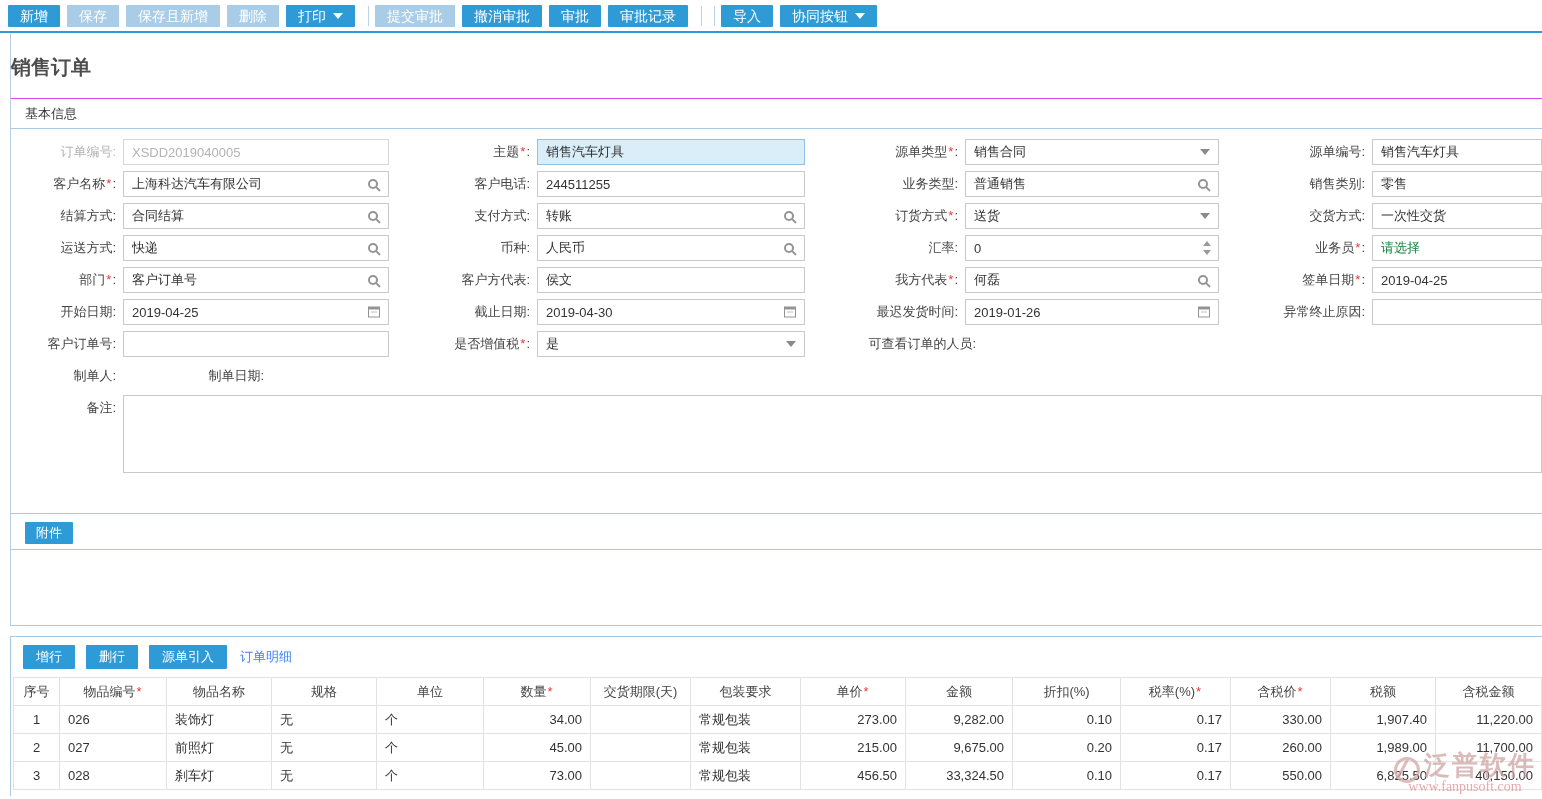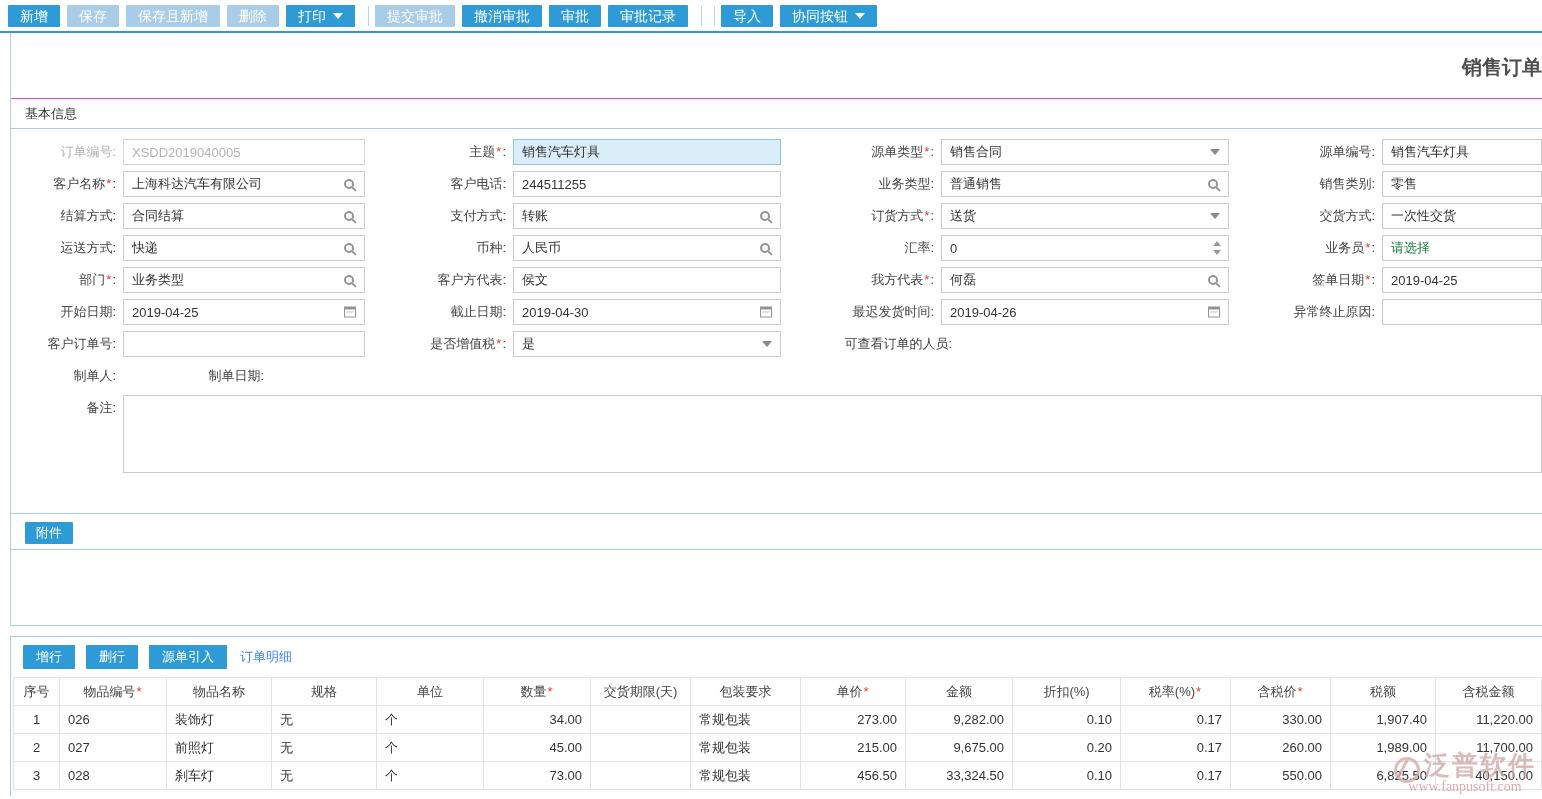--- a/index.html
+++ b/index.html
@@ -27,21 +27,21 @@
   .tb-btn.light { background:#a9cde6; }
   .caret {
     width:0; height:0; margin-left:7px;
     border-left:5px solid transparent; border-right:5px solid transparent;
     border-top:6px solid #fff;
   }
   .tb-sep { width:1px; height:20px; background:#b9d4e8; margin:0 6px; }
   
   .sheet { margin-left:10px; border-left:1px solid #b7cfe4; }
   .page-title {
-    text-align:right; font-size:20px; font-weight:bold; color:#4d4d4d;
+    text-align:left; font-size:20px; font-weight:bold; color:#4d4d4d;
     padding:21px 0 17px 0;
   }
   .panel-basic { border-top:1px solid #d946ef; border-bottom:1px solid #aac9e3; }
   .panel-hd {
     height:30px; line-height:30px; padding-left:14px;
     border-bottom:1px solid #aac9e3; font-size:13px; color:#333;
   }
   .form { padding:10px 0 34px 0; }
   .form-row { display:flex; align-items:flex-start; margin-bottom:6px; }
   .f-label {
@@ -51,21 +51,21 @@
   .f-label.dis { color:#b3b3b3; }
   .req { color:#e03a3a; margin:0 1px; }
   .l1 { width:112px; } .l2 { width:148px; } .l3 { width:160px; } .l4 { width:153px; }
   .l3w { width:178px; }
   .f-input {
     height:26px; border:1px solid #c9c9c9; background:#fff;
     display:flex; align-items:center; padding:0 8px; position:relative;
     font-size:13px; color:#333; overflow:hidden; flex-shrink:0;
   }
   .f-input.has-ic { padding-right:26px; }
-  .i1 { width:242px; } .i2 { width:268px; } .i3 { width:288px; }
+  .i1 { width:266px; } .i2 { width:268px; } .i3 { width:254px; }
   .i4 { flex:1; min-width:0; }
   .i3w { flex:1; min-width:0; }
   .itext { flex:1; min-width:0; height:78px; align-items:flex-start; padding-top:4px; }
   .f-input .val { white-space:nowrap; overflow:hidden; }
   .f-input.disabled { border-color:#d6d6d6; }
   .f-input.disabled .val { color:#b3b3b3; }
   .f-input.placeholder .val { color:#15803d; }
   .f-input.focused { background:#d9eef9; border-color:#8fc3e6; }
   
   .ic { position:absolute; right:8px; top:50%; transform:translateY(-50%); }
@@ -265,21 +265,21 @@
             </span>
           </div>
           <label class="f-label l4">业务员<span class="req">*</span>:</label>
           <div class="f-input i4 placeholder">
             <span class="val">请选择</span>
           </div>
         </div>
         <div class="form-row">
           <label class="f-label l1">部门<span class="req">*</span>:</label>
           <div class="f-input i1 has-ic">
-            <span class="val">业务类型</span>
+            <span class="val">客户订单号</span>
             <span class="ic ic-search"></span>
           </div>
           <label class="f-label l2">客户方代表:</label>
           <div class="f-input i2">
             <span class="val">侯文</span>
           </div>
           <label class="f-label l3">我方代表<span class="req">*</span>:</label>
           <div class="f-input i3 has-ic">
             <span class="val">何磊</span>
             <span class="ic ic-search"></span>
@@ -295,21 +295,21 @@
             <span class="val">2019-04-25</span>
             <span class="ic ic-calendar"></span>
           </div>
           <label class="f-label l2">截止日期:</label>
           <div class="f-input i2 has-ic">
             <span class="val">2019-04-30</span>
             <span class="ic ic-calendar"></span>
           </div>
           <label class="f-label l3">最迟发货时间:</label>
           <div class="f-input i3 has-ic">
-            <span class="val">2019-04-26</span>
+            <span class="val">2019-01-26</span>
             <span class="ic ic-calendar"></span>
           </div>
           <label class="f-label l4">异常终止原因:</label>
           <div class="f-input i4">
             <span class="val"></span>
           </div>
         </div>
         <div class="form-row">
           <label class="f-label l1">客户订单号:</label>
           <div class="f-input i1">

